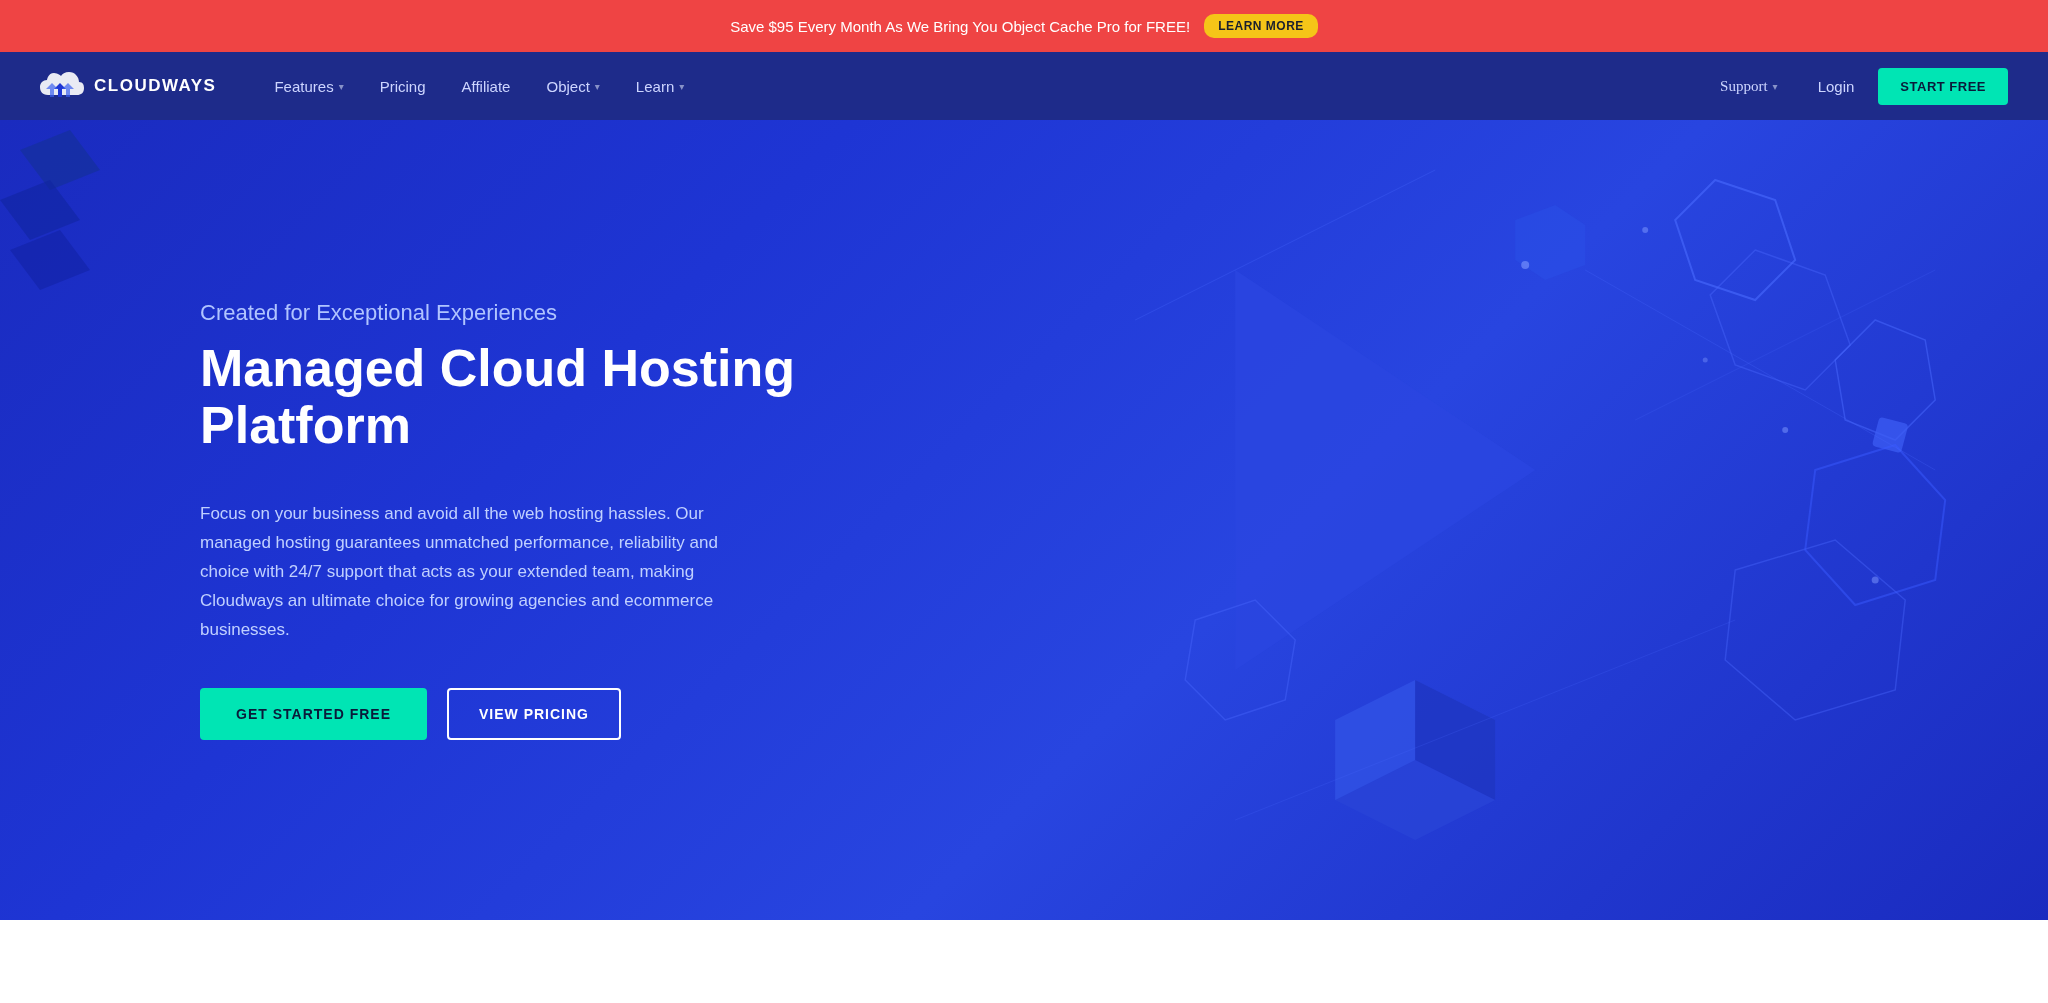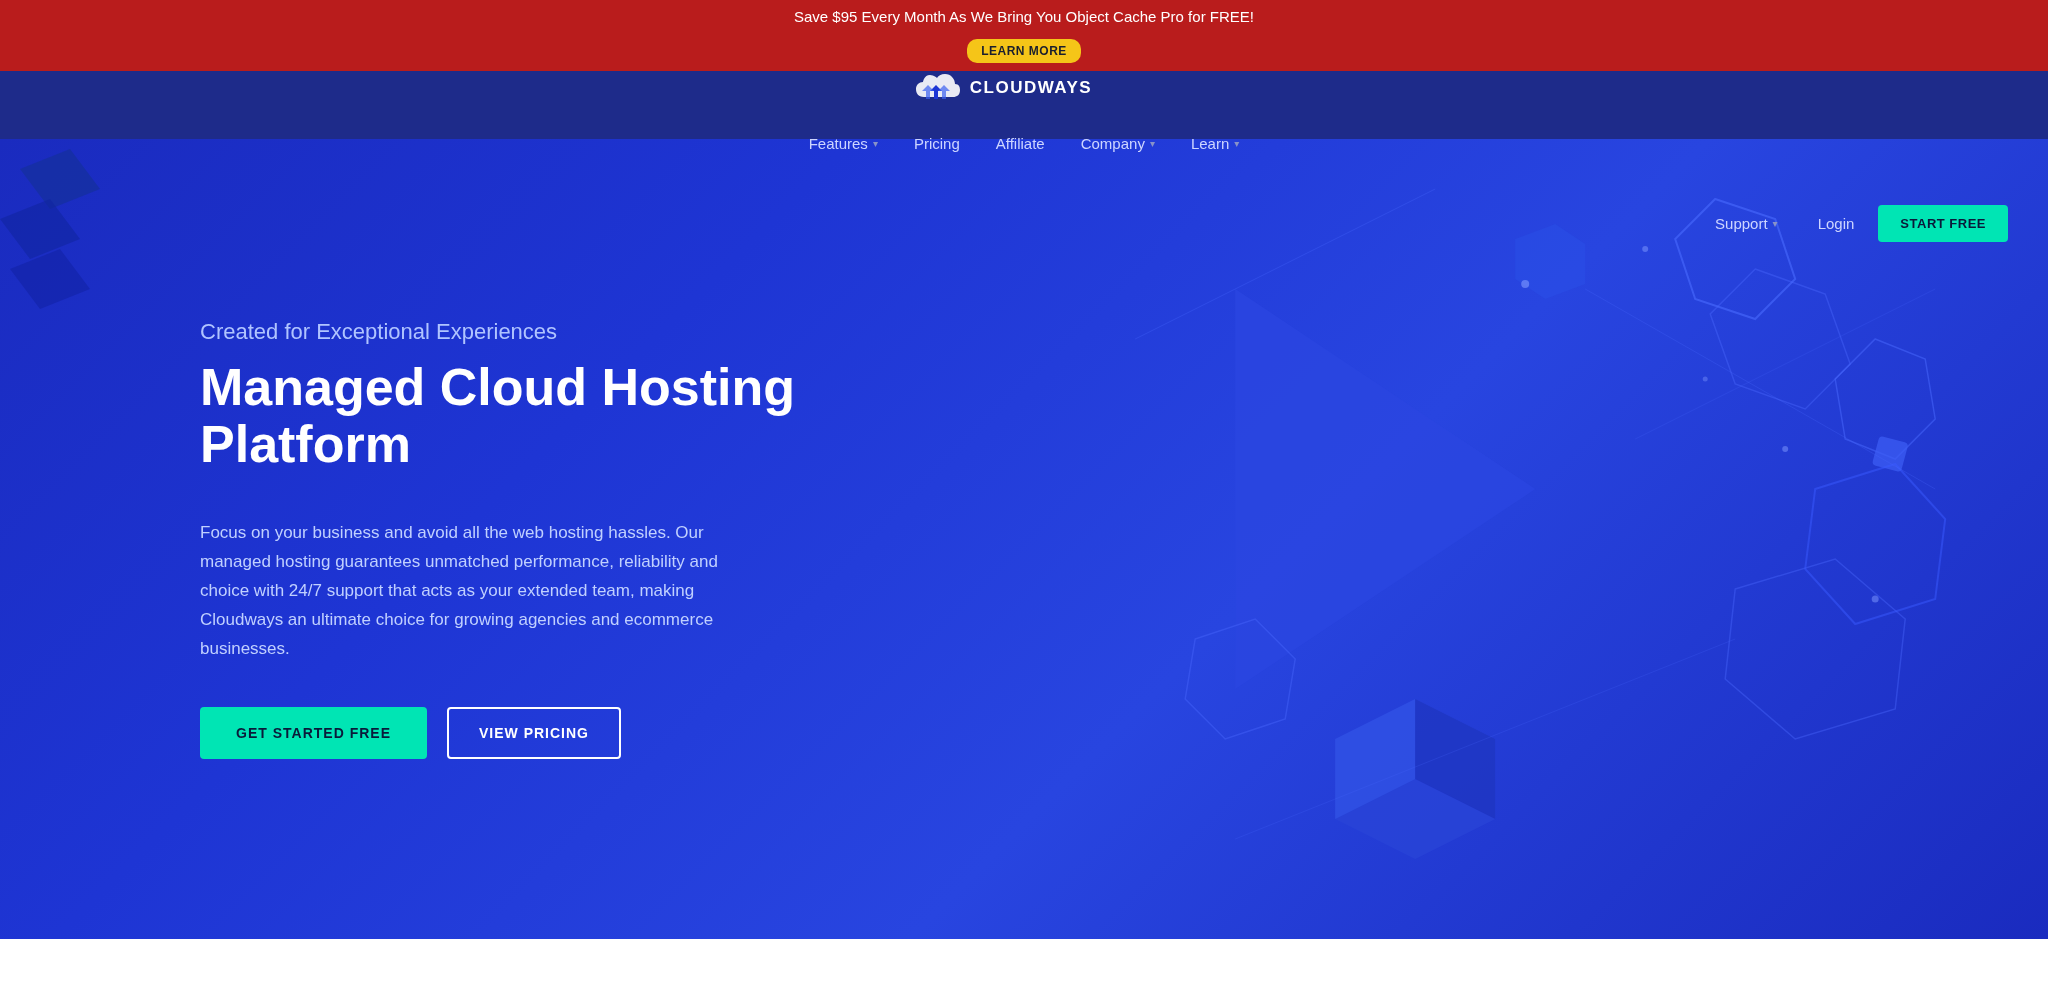--- a/index.html
+++ b/index.html
@@ -1,29 +1,28 @@
 <!DOCTYPE html>
 <html><head>
   <meta charset="utf-8">
   <style>
     * { margin: 0; padding: 0; box-sizing: border-box; }
     body { font-family: 'Segoe UI', Arial, sans-serif; overflow-x: hidden; }
 
     
     .top-banner {
-      background-color: #b91c1c;
+      background-color: #ef4444;
       color: #ffffff;
       text-align: center;
-      padding: 8px 20px;
+      padding: 14px 20px;
       font-size: 15px;
       display: flex;
       align-items: center;
       justify-content: center;
       gap: 14px;
-      flex-direction: column;
     }
     .learn-more-btn {
       background-color: #f5c518;
       color: #1a1f2e;
       border: none;
       padding: 5px 14px;
       font-size: 12px;
       font-weight: 700;
       cursor: pointer;
       border-radius: 10px;
@@ -32,21 +31,20 @@
 
     
     .navbar {
       background-color: #1e2b8a;
       display: flex;
       align-items: center;
       padding: 0 40px;
       height: 68px;
       position: relative;
       z-index: 10;
-      flex-direction: column;
     }
     .logo-area {
       display: flex;
       align-items: center;
       gap: 10px;
       margin-right: 40px;
     }
     .logo-icon {
       width: 44px;
       height: 34px;
@@ -87,20 +85,21 @@
     }
     .nav-support {
       color: #cdd5ff;
       font-size: 15px;
       padding: 0 16px;
       height: 84px;
       display: flex;
       align-items: center;
       gap: 5px;
       cursor: pointer;
+      font-family: Liberation Serif, serif;
     }
     .nav-login {
       color: #cdd5ff;
       font-size: 15px;
       padding: 0 18px;
       height: 49px;
       display: flex;
       align-items: center;
       cursor: pointer;
     }
@@ -225,21 +224,21 @@
       <span>Features</span>
       <span class="nav-chevron">▾</span>
     </div>
     <div class="nav-item">
       <span>Pricing</span>
     </div>
     <div class="nav-item">
       <span>Affiliate</span>
     </div>
     <div class="nav-item">
-      <span>Company</span>
+      <span>Object</span>
       <span class="nav-chevron">▾</span>
     </div>
     <div class="nav-item">
       <span>Learn</span>
       <span class="nav-chevron">▾</span>
     </div>
   </div>
 
   <div class="nav-right">
     <div class="nav-support">

